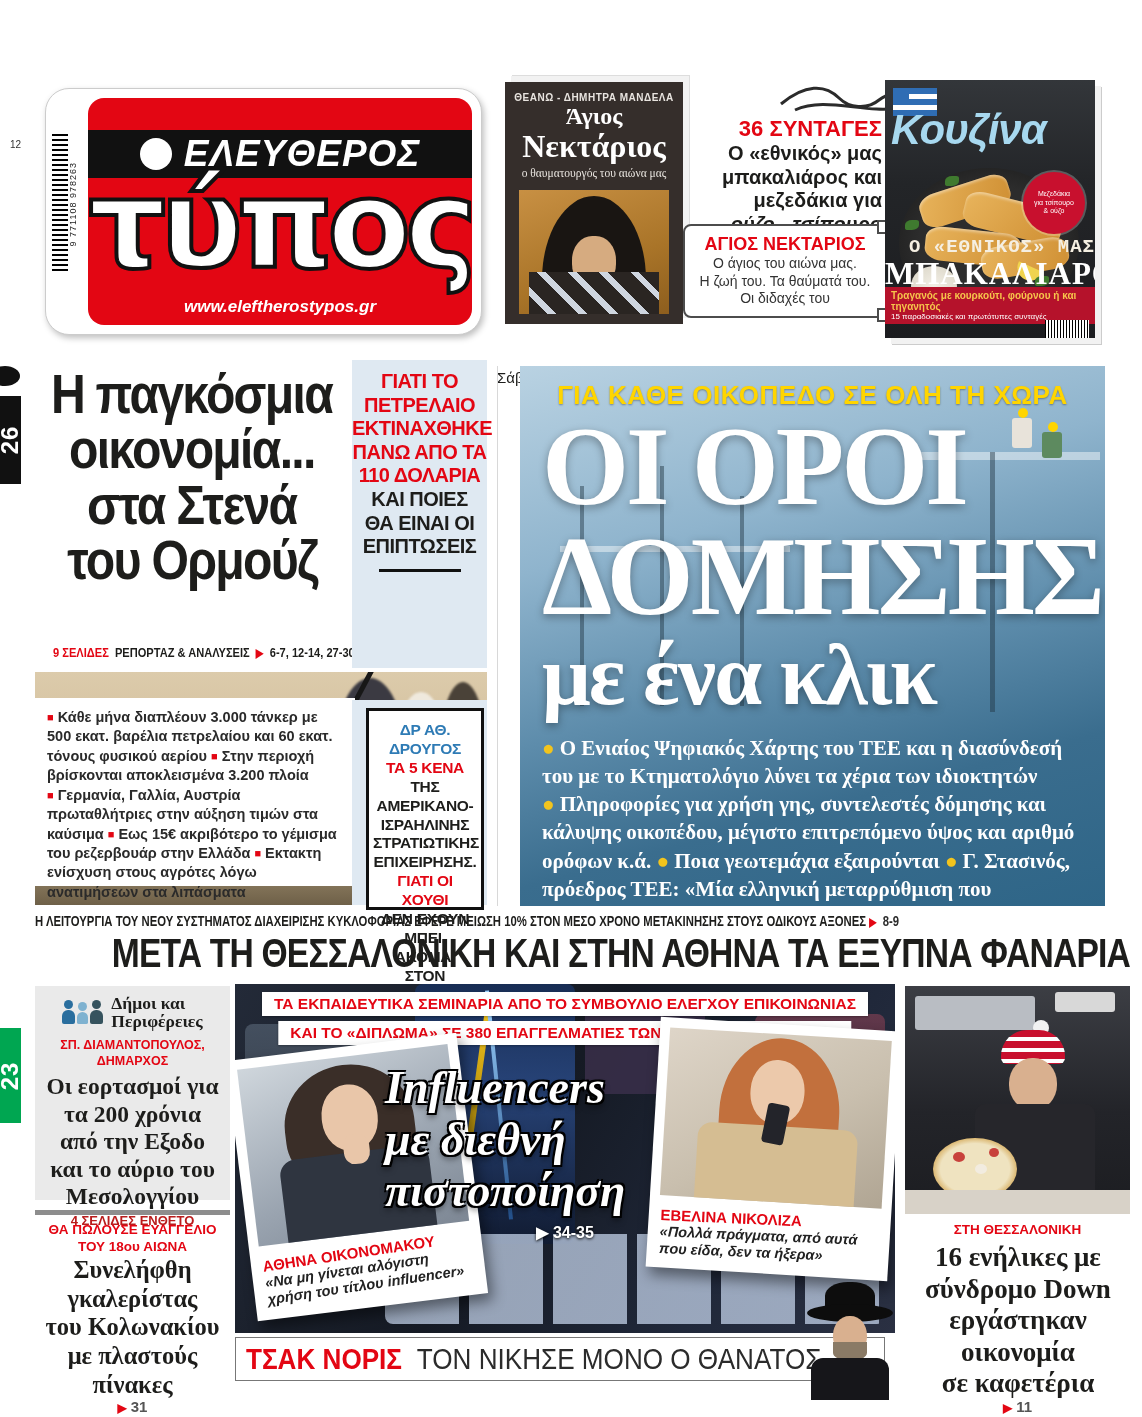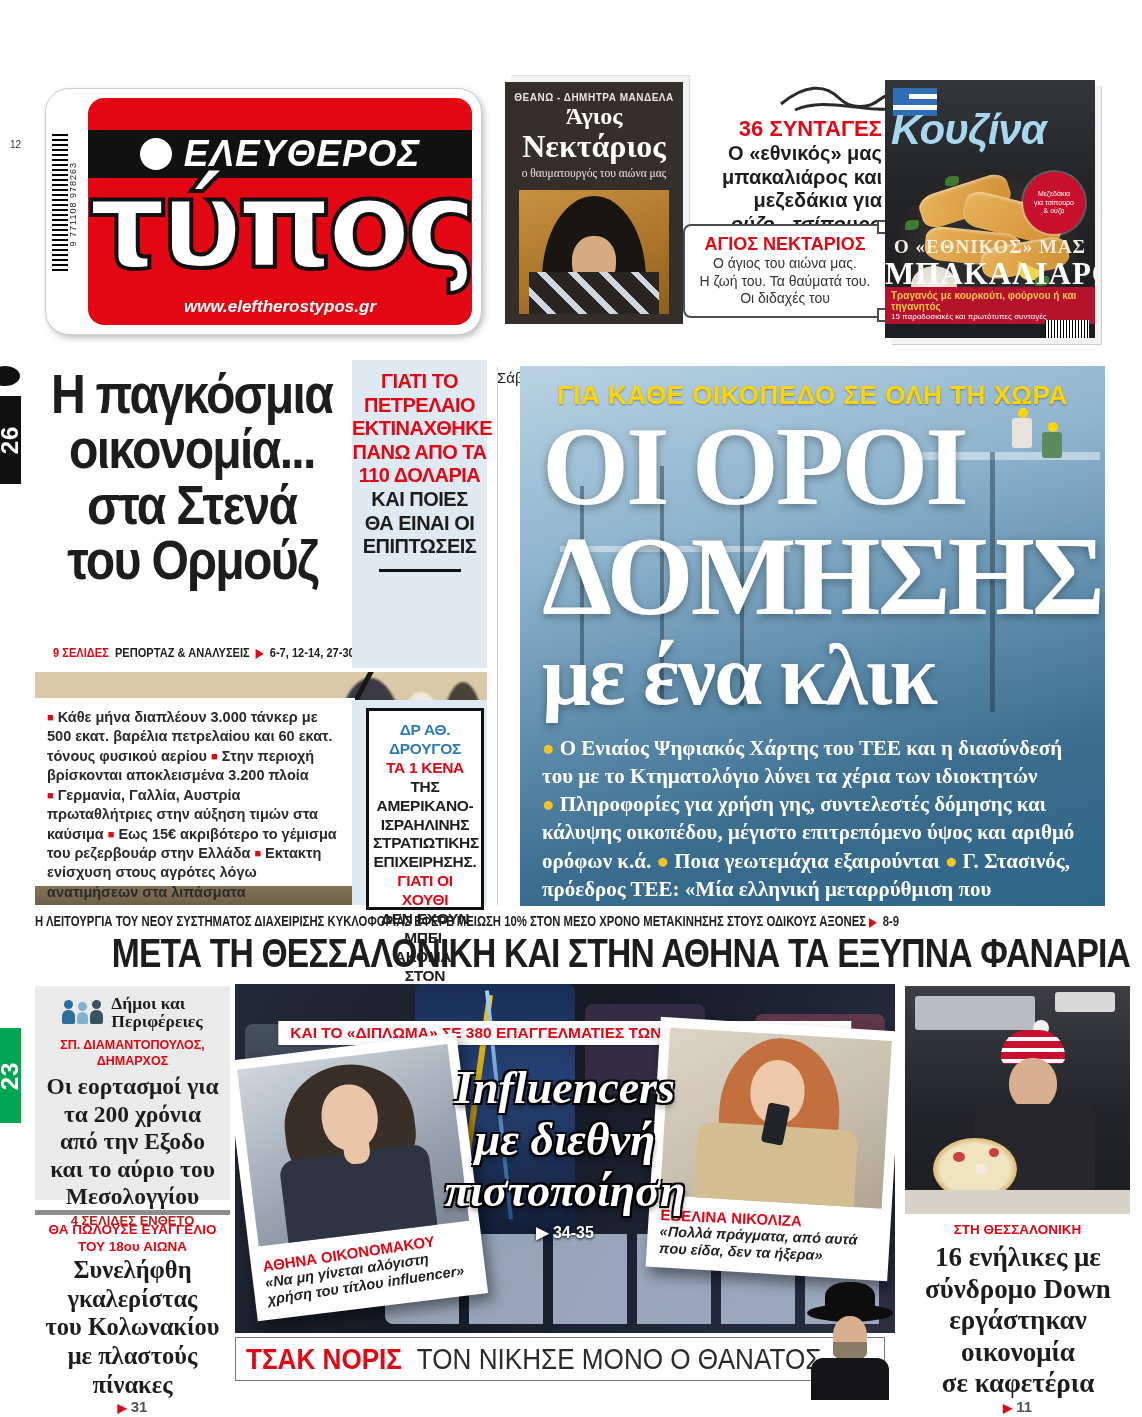--- a/index.html
+++ b/index.html
@@ -50,21 +50,21 @@
   .flag:after{content:"";position:absolute;left:0;top:0;width:16px;height:16px;
      background:linear-gradient(#2f6db4,#2f6db4);}
   .mag-logo{font-style:italic;font-weight:bold;font-size:42px;color:#a7d8ef;letter-spacing:-1px;}
   .plate{position:absolute;left:14px;top:88px;width:180px;height:150px;background:radial-gradient(#2c2c2c 55%,#161616);border-radius:50%;}
   .fish{position:absolute;background:linear-gradient(120deg,#e8b45c,#cf8f33);border-radius:18px/12px;box-shadow:inset 0 2px 3px rgba(255,255,255,.4);}
   .dip{position:absolute;width:46px;height:40px;background:radial-gradient(#f2efe6,#d8d3c4);border-radius:50%;}
   .lemon{position:absolute;width:26px;height:14px;background:#f0d44e;border-radius:0 0 20px 20px;}
   .herb{position:absolute;width:14px;height:10px;background:#3f7a2f;border-radius:50% 20% 50% 20%;}
   .mag-badge{position:absolute;border-radius:50%;background:#c8102e;color:#fff;text-align:center;font-size:7px;line-height:1.25;
              display:flex;flex-direction:column;justify-content:center;box-shadow:0 0 0 2px rgba(255,255,255,.25);}
-  .mag-t1{font-family:Liberation Serif, serif;font-weight:bold;font-size:19px;color:#f5efe2;letter-spacing:1px;}
+  .mag-t1{font-family:Liberation Mono, monospace;font-weight:bold;font-size:19px;color:#f5efe2;letter-spacing:1px;text-align:right;}
   .mag-t2{font-family:"Liberation Serif",serif;font-weight:bold;font-size:31px;color:#fff;letter-spacing:1px;margin-top:-2px;}
   .mag-strip{position:absolute;left:0;right:0;bottom:14px;background:#b5122b;padding:3px 6px;}
   .mag-s1{color:#f6c54b;font-size:10px;font-weight:bold;}
   .mag-s2{color:#fff;font-size:8px;}
   .mag-barcode{position:absolute;right:6px;bottom:-8px;width:44px;height:26px;background:#fff;
       background-image:repeating-linear-gradient(90deg,#000 0 1px,#fff 1px 3px);background-size:100% 70%;background-repeat:no-repeat;}
   
   .lh{font-weight:bold;font-size:56px;line-height:.99;letter-spacing:-2px;text-align:center;}
   .pages-line{font-size:13.5px;font-weight:bold;text-align:center;}
   .photo-left{background:linear-gradient(#d9c9a9,#cdb astonish 0,#cdb894 55%,#b49b74);overflow:hidden;}
@@ -113,21 +113,21 @@
   .pageref{text-align:center;font-weight:bold;font-size:15px;color:#555;}
   .arrow-red{color:#e30613;font-size:12px;margin-right:4px;}
   
   .collage{background:linear-gradient(120deg,#232a38,#151a24 45%,#20283a 75%,#2a3042);overflow:hidden;}
   .tile{position:absolute;border-radius:8px;opacity:.85;}
   .redstrip{position:absolute;background:#fff;color:#e30613;font-weight:bold;font-size:15.5px;text-align:center;padding:3px 12px;white-space:nowrap;box-shadow:0 1px 2px rgba(0,0,0,.3);}
   .polaroid{position:absolute;background:#fff;padding:10px 10px 6px;box-shadow:4px 8px 14px rgba(0,0,0,.45);}
   .pol-img{overflow:hidden;position:relative;}
   .pol-name{font-weight:bold;font-size:15px;margin-top:7px;}
   .pol-quote{font-style:italic;font-size:14.5px;line-height:1.18;color:#222;font-weight:bold;}
-  .inf-title{font-family:"Liberation Serif",serif;font-style:italic;font-weight:bold;font-size:46px;line-height:1.12;color:#fff;text-align:center;
+  .inf-title{font-family:"Liberation Serif",serif;font-style:italic;font-weight:bold;font-size:46px;line-height:1.12;color:#fff;
      text-shadow:-2px -2px 0 #000,2px -2px 0 #000,-2px 2px 0 #000,2px 2px 0 #000,0 4px 6px rgba(0,0,0,.6);}
   .inf-ref{color:#fff;font-weight:bold;font-size:16px;text-align:center;text-shadow:0 1px 3px #000;}
   
   .chuck-strip{background:#fff;border:1px solid #777;display:flex;align-items:center;padding:0 10px;}
   .chuck-name{font-size:29px;font-weight:bold;}
   .chuck-rest{font-size:29px;color:#2b2b2b;margin-left:12px;}
   .hatbrim{position:absolute;background:#0d0d0d;border-radius:50%;}
   .hatcrown{position:absolute;background:#0d0d0d;border-radius:46% 46% 10% 10%;}
   
   .photo-right{background:linear-gradient(#3c3e44,#232429 55%,#1c1d21);overflow:hidden;}
@@ -279,21 +279,21 @@
       <div class="oil-line">ΚΑΙ ΠΟΙΕΣ</div>
       <div class="oil-line">ΘΑ ΕΙΝΑΙ ΟΙ</div>
       <div class="oil-line">ΕΠΙΠΤΩΣΕΙΣ</div>
       <div class="oil-rule"></div>
     </div>
   </div>
   <div class="abs palecol" style="left:352px;top:700px;width:135px;height:205px;"></div>
 
   <div class="abs drougos" style="left:366px;top:708px;width:104px;height:176px;">
     <div class="dr-line dr-blue">ΔΡ ΑΘ. ΔΡΟΥΓΟΣ</div>
-    <div class="dr-line red">ΤΑ 1 ΚΕΝΑ</div>
+    <div class="dr-line red">ΤΑ 5 ΚΕΝΑ</div>
     <div class="dr-line">ΤΗΣ ΑΜΕΡΙΚΑΝΟ-</div>
     <div class="dr-line">ΙΣΡΑΗΛΙΝΗΣ</div>
     <div class="dr-line">ΣΤΡΑΤΙΩΤΙΚΗΣ</div>
     <div class="dr-line">ΕΠΙΧΕΙΡΗΣΗΣ.</div>
     <div class="dr-line red">ΓΙΑΤΙ ΟΙ ΧΟΥΘΙ</div>
     <div class="dr-line">ΔΕΝ ΕΧΟΥΝ</div>
     <div class="dr-line">ΜΠΕΙ, ΑΚΟΜΑ,</div>
     <div class="dr-line">ΣΤΟΝ ΠΟΛΕΜΟ</div>
   </div>
 
@@ -395,20 +395,21 @@
     <div class="tile" style="left:180px;top:0;width:160px;height:260px;background:linear-gradient(#18305c,#2a4a86 40%,#101b33);"></div>
     <div class="abs" style="left:236px;top:10px;width:6px;height:230px;background:linear-gradient(#f2c41d,#8a6a00);transform:rotate(8deg);"></div>
     <div class="abs" style="left:262px;top:6px;width:4px;height:230px;background:linear-gradient(#9fd4ff,#23508a);transform:rotate(-6deg);"></div>
     <div class="tile" style="left:350px;top:20px;width:120px;height:90px;background:#3a2f4a;"></div>
     <div class="tile" style="left:10px;top:40px;width:150px;height:200px;background:linear-gradient(#4a5666,#2c333d);"></div>
     <div class="tile" style="left:520px;top:30px;width:130px;height:110px;background:linear-gradient(#6d3b4e,#402232);"></div>
     <div class="tile" style="left:150px;top:250px;width:500px;height:90px;background:
       repeating-linear-gradient(90deg,rgba(180,200,225,.85) 0 74px,rgba(20,26,36,0) 74px 84px),linear-gradient(#5a markets,#50607a);"></div>
     <div class="tile" style="left:150px;top:250px;width:500px;height:90px;background:repeating-linear-gradient(90deg,rgba(190,205,228,.9) 0 74px,rgba(0,0,0,0) 74px 84px);"></div>
 
+    <div class="redstrip" style="left:50%;top:8px;transform:translateX(-50%);">ΤΑ ΕΚΠΑΙΔΕΥΤΙΚΑ ΣΕΜΙΝΑΡΙΑ ΑΠΟ ΤΟ ΣΥΜΒΟΥΛΙΟ ΕΛΕΓΧΟΥ ΕΠΙΚΟΙΝΩΝΙΑΣ</div>
     <div class="redstrip" style="left:50%;top:37px;transform:translateX(-50%);">ΚΑΙ ΤΟ «ΔΙΠΛΩΜΑ» ΣΕ 380 ΕΠΑΓΓΕΛΜΑΤΙΕΣ ΤΩΝ ΚΟΙΝΩΝΙΚΩΝ ΔΙΚΤΥΩΝ</div>
 
     <div class="polaroid" style="left:6px;top:62px;width:212px;transform:rotate(-7deg);">
       <div class="pol-img" style="height:178px;background:linear-gradient(160deg,#cfd6dc,#9aa4b0 60%,#7d8794);">
         <div class="abs" style="left:40px;top:8px;width:130px;height:120px;background:#3a2e28;border-radius:50% 50% 40% 40%;"></div>
         <div class="abs" style="left:78px;top:28px;width:56px;height:66px;background:#e9c6a9;border-radius:48%;"></div>
         <div class="abs" style="left:30px;top:96px;width:150px;height:90px;background:#2f3540;border-radius:16px 16px 0 0;"></div>
         <div class="abs" style="left:96px;top:78px;width:26px;height:30px;background:#e9c6a9;border-radius:40%;"></div>
       </div>
       <div style="transform:rotate(-1.5deg);padding:2px 2px 8px;">

